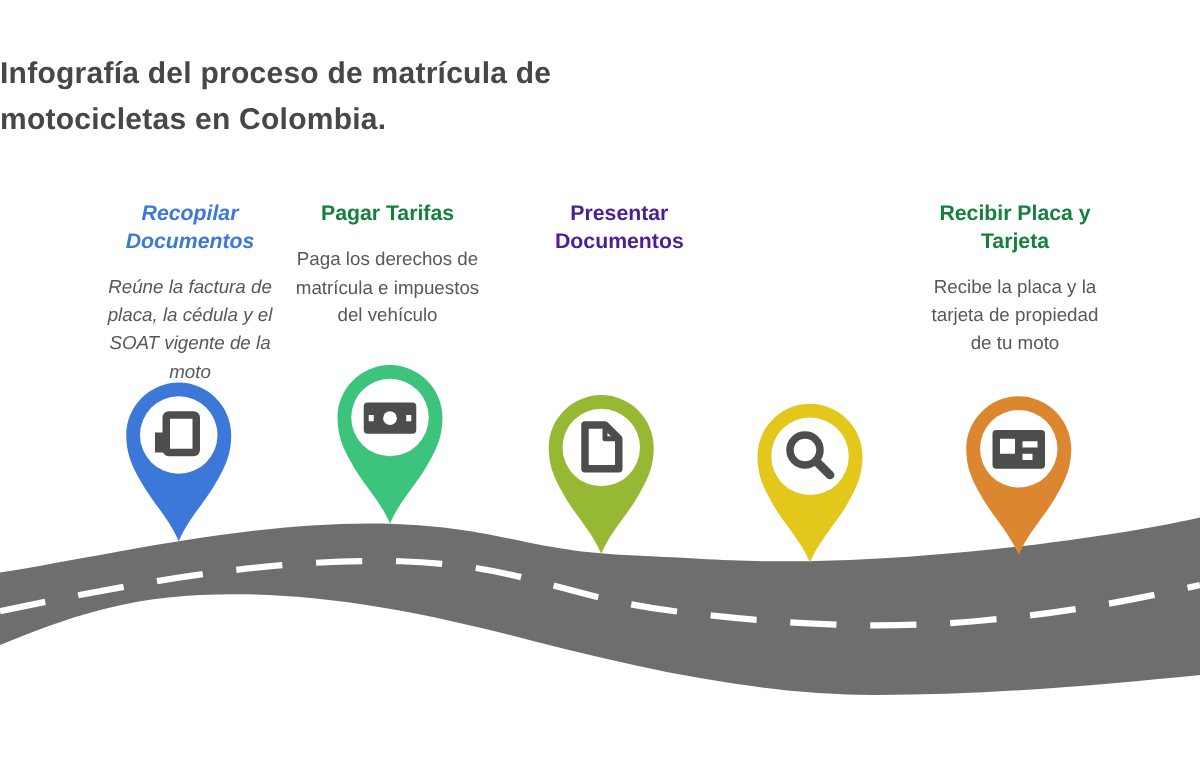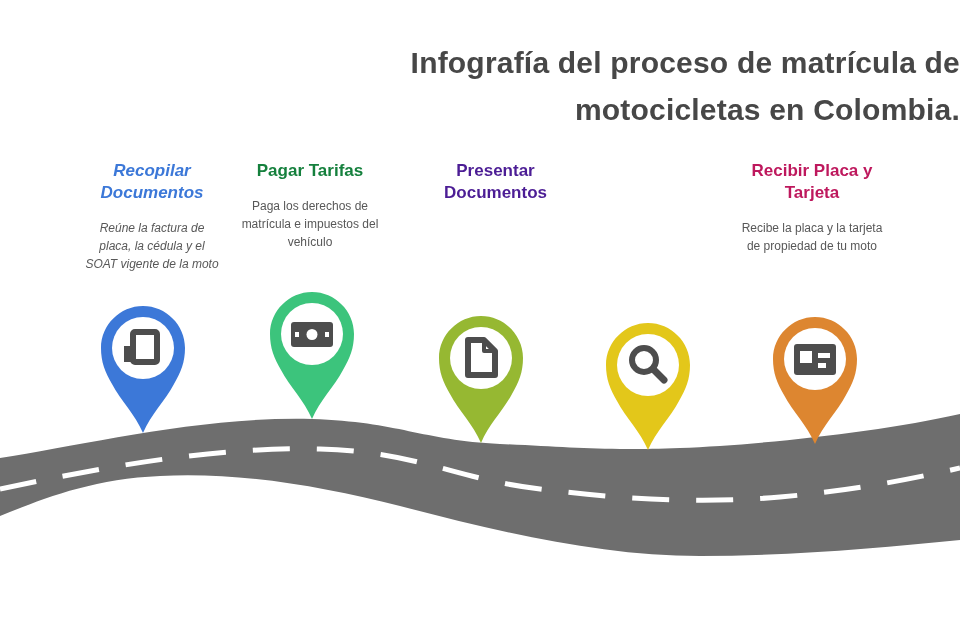--- a/index.html
+++ b/index.html
@@ -3,29 +3,29 @@
 <meta charset="utf-8">
 <style>
   html,body{margin:0;padding:0;background:#ffffff;}
   .canvas{
     position:relative;width:960px;height:624px;overflow:hidden;
     background:#ffffff;
     font-family:"Liberation Sans","DejaVu Sans",sans-serif;
   }
   .title{
     position:absolute;left:0;top:40px;width:960px;
-    text-align:right;font-size:30px;font-weight:bold;color:#474747;
+    text-align:left;font-size:24px;font-weight:bold;color:#474747;
     line-height:1.55;letter-spacing:.2px;
   }
   .step-col{position:absolute;top:160px;text-align:center;}
   .step-title{
     font-size:17px;font-weight:bold;line-height:1.3;margin:0 0 15px 0;
   }
   .step-desc{
-    font-size:12px;color:#585858;line-height:1.5;margin:0;text-align:center;
+    font-size:15px;color:#585858;line-height:1.5;margin:0;text-align:center;
   }
   .road-svg{position:absolute;left:0;top:0;width:960px;height:624px;}
   .pin{position:absolute;width:100px;height:140px;}
   .pin svg{display:block;width:100%;height:100%;overflow:visible;}
   .pin-inner{fill:#ffffff;}
   .glyph{stroke:#4d4d4d;}
 </style>
 </head>
 <body>
 
@@ -41,21 +41,21 @@
     <p class="step-desc">Reúne la factura de placa, la cédula y el SOAT vigente de la moto</p>
   </div>
   <div class="step-col" style="left:236px;width:148px;">
     <p class="step-title" style="color: #15803d;">Pagar Tarifas</p>
     <p class="step-desc">Paga los derechos de matrícula e impuestos del vehículo</p>
   </div>
   <div class="step-col" style="left:418px;width:155px;">
     <p class="step-title" style="color: #4c1d95;">Presentar Documentos</p>
   </div>
   <div class="step-col" style="left:736px;width:152px;">
-    <p class="step-title" style="color: #be185d;">Recibir Placa y Tarjeta</p>
+    <p class="step-title" style="color: #15803d;">Recibir Placa y Tarjeta</p>
     <p class="step-desc">Recibe la placa y la tarjeta de propiedad de tu moto</p>
   </div>
 
   <svg class="road-svg" viewBox="0 0 960 624">
     <path d="M0,458
          C 80,446 200,416 312,419
          C 400,422 420,440 500,444
          C 570,447 600,451 680,448
          C 760,445 880,432 960,414
          L 960,540

